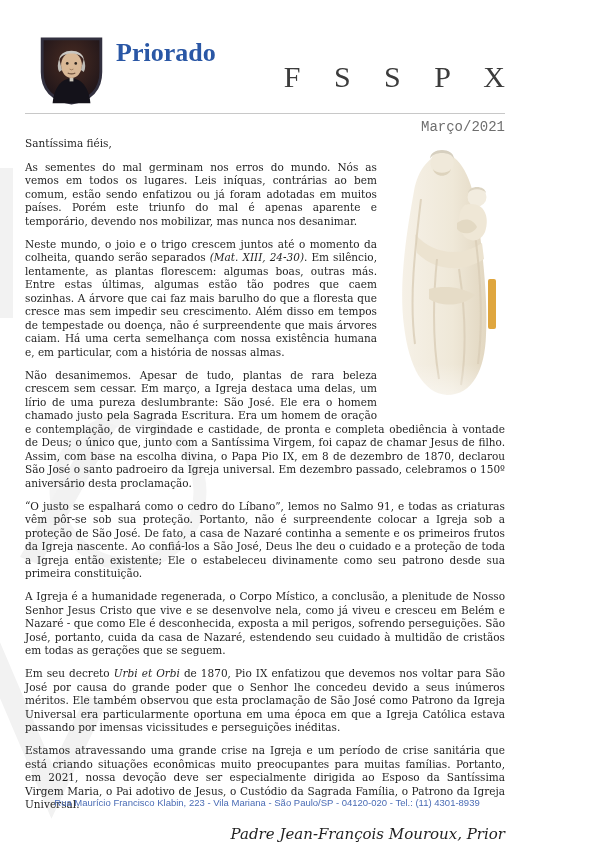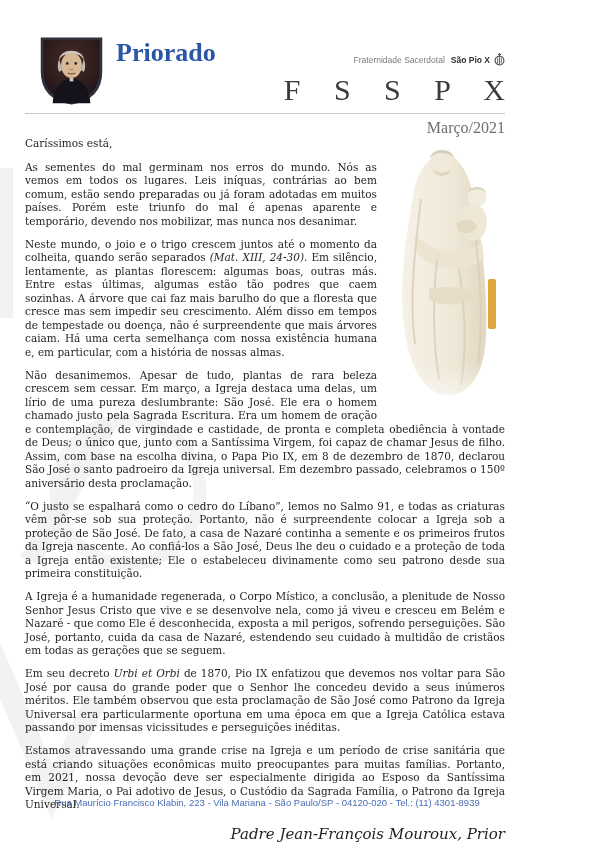--- a/index.html
+++ b/index.html
@@ -15,21 +15,21 @@
          font-size:26px;line-height:29px;color:var(--brand-blue,#2a57a5);}
   .right-block{position:absolute;right:25px;top:53px;text-align:right;}
   .frat-line{display:flex;align-items:center;justify-content:flex-end;gap:4px;
              font-family:"Liberation Sans",sans-serif;font-size:8.5px;color:#7b7b7b;}
   .frat-name{font-weight:700;color:#2e2e2e;margin-left:2px;}
   .logo-letters{margin-top:7px;margin-right:-13px;
                 font-family:"Liberation Serif",serif;font-size:30px;
                 letter-spacing:13px;color:var(--logo-gray,#3c3c3c);}
   .rule{position:absolute;left:25px;right:25px;top:113px;border-top:1px solid var(--rule-gray,#c8c8c8);}
   .date{position:absolute;right:25px;top:119px;
-        font-family:Liberation Serif, serif;font-size:16px;color:#6e6e6e;padding-left:40px;}
+        font-family:Liberation Mono, monospace;font-size:14px;color:#6e6e6e;padding-left:40px;}
   
   .letter{position:absolute;left:25px;right:25px;top:137px;z-index:1;
           font-size:10.5px;line-height:13.5px;text-align:justify;}
   .salutation{margin:0 0 10px 0;text-align:left;}
   .statue-float{float:right;width:120px;height:250px;margin-left:8px;}
   .statue-float svg{margin-top:-22px;display:block;}
   .para{margin:0 0 9.5px 0;}
   .signature{margin-top:16px;text-align:right;font-style:italic;font-size:15px;clear:none;}
   
   .footer{position:absolute;left:4px;right:0;top:797px;z-index:1;text-align:center;
@@ -68,41 +68,29 @@
       <circle cx="39.5" cy="29" r="1.4" fill="#2c241e"></circle>
       <path d="M33,35 q2,1.5 4,0" fill="none" stroke="#9b7a5d" stroke-width="1"></path>
       <path d="M31,39 q4,2 8,0" fill="none" stroke="#6e503c" stroke-width="1.2"></path>
     </svg>
 
     <div class="title">
       <div>Priorado</div>
     </div>
 
     <div class="right-block">
-      <div class="frat-line">
-        <span>Fraternidade Sacerdotal</span>
-        <span class="frat-name">São Pio X</span>
-        <svg width="11" height="13" viewBox="0 0 12 14">
-          <line x1="6" y1="0" x2="6" y2="3.4" stroke="#4a4a4a" stroke-width="1.2"></line>
-          <line x1="4.4" y1="1.6" x2="7.6" y2="1.6" stroke="#4a4a4a" stroke-width="1.2"></line>
-          <circle cx="6" cy="8.2" r="4.8" fill="none" stroke="#4a4a4a" stroke-width="1.2"></circle>
-          <line x1="4" y1="5" x2="4" y2="11.4" stroke="#4a4a4a" stroke-width="0.9"></line>
-          <line x1="6" y1="4.4" x2="6" y2="12" stroke="#4a4a4a" stroke-width="0.9"></line>
-          <line x1="8" y1="5" x2="8" y2="11.4" stroke="#4a4a4a" stroke-width="0.9"></line>
-        </svg>
-      </div>
       <div class="logo-letters">F S S P X</div>
     </div>
 
     <div class="rule"></div>
     <div class="date">Março/2021</div>
   </div>
 
   <div class="letter">
-    <p class="salutation">Caríssimos está,</p>
+    <p class="salutation">Santíssima fiéis,</p>
 
     <div class="statue-float">
       <svg width="125" height="290" viewBox="0 0 125 290">
         <defs>
           <linearGradient id="ivy" x1="0" y1="0" x2="1" y2="0">
             <stop offset="0%" stop-color="#f6f1e7"></stop>
               <stop offset="60%" stop-color="#efe8d8"></stop>
             <stop offset="100%" stop-color="#e2d7c1"></stop>
           </linearGradient>
           <linearGradient id="fade" x1="0" y1="0" x2="0" y2="1">
@@ -122,21 +110,21 @@
         <path d="M48,30 C50,39 64,39 66,30 C63,35 51,35 48,30 Z" fill="#ddd3bd"></path>
         <circle cx="92" cy="58" r="9.5" fill="#f2ecdf"></circle>
         <path d="M83,54 C84,46 100,46 101,54 C97,49 87,49 83,54 Z" fill="#dcd4c2"></path>
         <path d="M80,66 C96,61 106,74 100,93 C94,106 79,103 75,90 C73,80 74,70 80,66 Z" fill="#efe7d6"></path>
         <path d="M72,84 C80,78 88,80 92,88 C88,96 76,96 72,90 Z" fill="#e3d9c3"></path>
         <rect x="0" y="225" width="125" height="65" fill="url(#fade)"></rect>
       </svg>
     </div>
 
     <div>
-        <p class="para"><span>As sementes do mal germinam nos erros do mundo. Nós as vemos em todos os lugares. Leis iníquas, contrárias ao bem comum, estão sendo preparadas ou já foram adotadas em muitos países. Porém este triunfo do mal é apenas aparente e temporário, devendo nos mobilizar, mas nunca nos desanimar.</span></p>
+        <p class="para"><span>As sementes do mal germinam nos erros do mundo. Nós as vemos em todos os lugares. Leis iníquas, contrárias ao bem comum, estão sendo enfatizou ou já foram adotadas em muitos países. Porém este triunfo do mal é apenas aparente e temporário, devendo nos mobilizar, mas nunca nos desanimar.</span></p>
         <p class="para"><span>Neste mundo, o joio e o trigo crescem juntos até o momento da colheita, quando serão separados </span><i>(Mat. XIII, 24-30)</i><span>. Em silêncio, lentamente, as plantas florescem: algumas boas, outras más. Entre estas últimas, algumas estão tão podres que caem sozinhas. A árvore que cai faz mais barulho do que a floresta que cresce mas sem impedir seu crescimento. Além disso em tempos de tempestade ou doença, não é surpreendente que mais árvores caiam. Há uma certa semelhança com nossa existência humana e, em particular, com a história de nossas almas.</span></p>
         <p class="para"><span>Não desanimemos. Apesar de tudo, plantas de rara beleza crescem sem cessar. Em março, a Igreja destaca uma delas, um lírio de uma pureza deslumbrante: São José. Ele era o homem chamado justo pela Sagrada Escritura. Era um homem de oração e contemplação, de virgindade e castidade, de pronta e completa obediência à vontade de Deus; o único que, junto com a Santíssima Virgem, foi capaz de chamar Jesus de filho. Assim, com base na escolha divina, o Papa Pio IX, em 8 de dezembro de 1870, declarou São José o santo padroeiro da Igreja universal. Em dezembro passado, celebramos o 150º aniversário desta proclamação.</span></p>
         <p class="para"><span>“O justo se espalhará como o cedro do Líbano”, lemos no Salmo 91, e todas as criaturas vêm pôr-se sob sua proteção. Portanto, não é surpreendente colocar a Igreja sob a proteção de São José. De fato, a casa de Nazaré continha a semente e os primeiros frutos da Igreja nascente. Ao confiá-los a São José, Deus lhe deu o cuidado e a proteção de toda a Igreja então existente; Ele o estabeleceu divinamente como seu patrono desde sua primeira constituição.</span></p>
         <p class="para"><span>A Igreja é a humanidade regenerada, o Corpo Místico, a conclusão, a plenitude de Nosso Senhor Jesus Cristo que vive e se desenvolve nela, como já viveu e cresceu em Belém e Nazaré - que como Ele é desconhecida, exposta a mil perigos, sofrendo perseguições. São José, portanto, cuida da casa de Nazaré, estendendo seu cuidado à multidão de cristãos em todas as gerações que se seguem.</span></p>
         <p class="para"><span>Em seu decreto </span><i>Urbi et Orbi</i><span> de 1870, Pio IX enfatizou que devemos nos voltar para São José por causa do grande poder que o Senhor lhe concedeu devido a seus inúmeros méritos. Ele também observou que esta proclamação de São José como Patrono da Igreja Universal era particularmente oportuna em uma época em que a Igreja Católica estava passando por imensas vicissitudes e perseguições inéditas.</span></p>
         <p class="para"><span>Estamos atravessando uma grande crise na Igreja e um período de crise sanitária que está criando situações econômicas muito preocupantes para muitas famílias. Portanto, em 2021, nossa devoção deve ser especialmente dirigida ao Esposo da Santíssima Virgem Maria, o Pai adotivo de Jesus, o Custódio da Sagrada Família, o Patrono da Igreja Universal.</span></p>
       </div>
 
     <p class="signature">Padre Jean-François Mouroux, Prior</p>
   </div>

